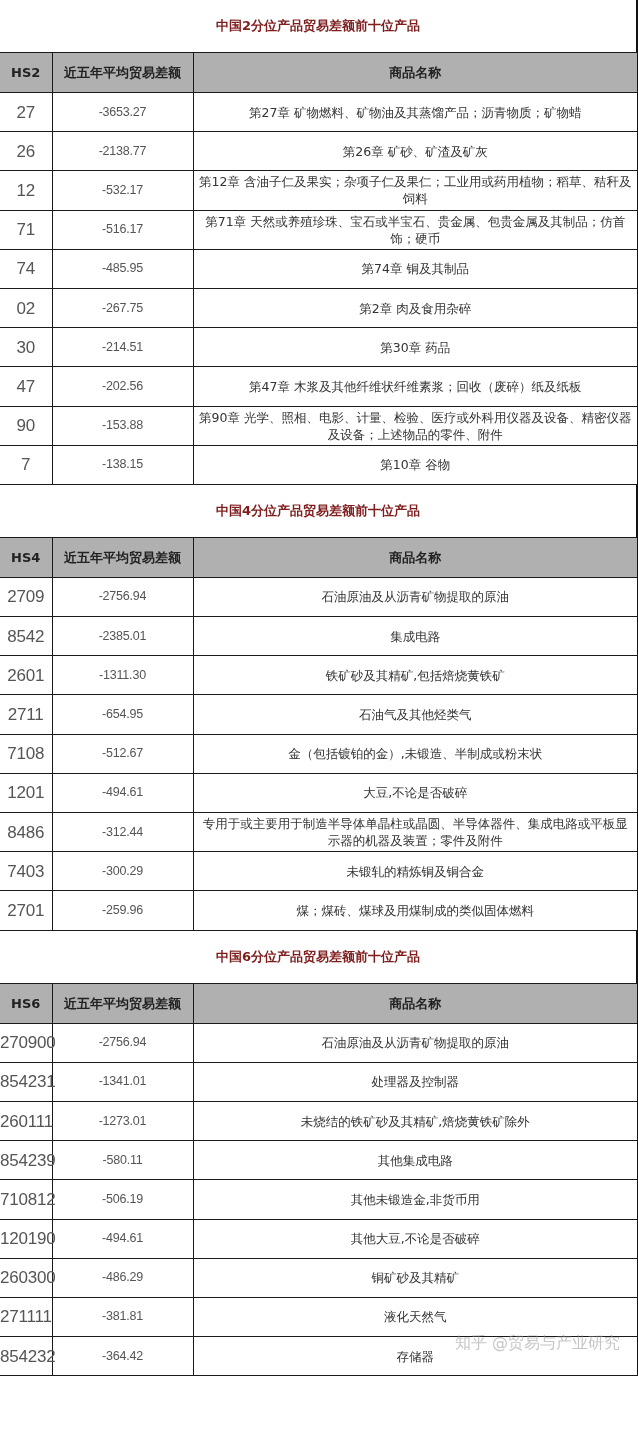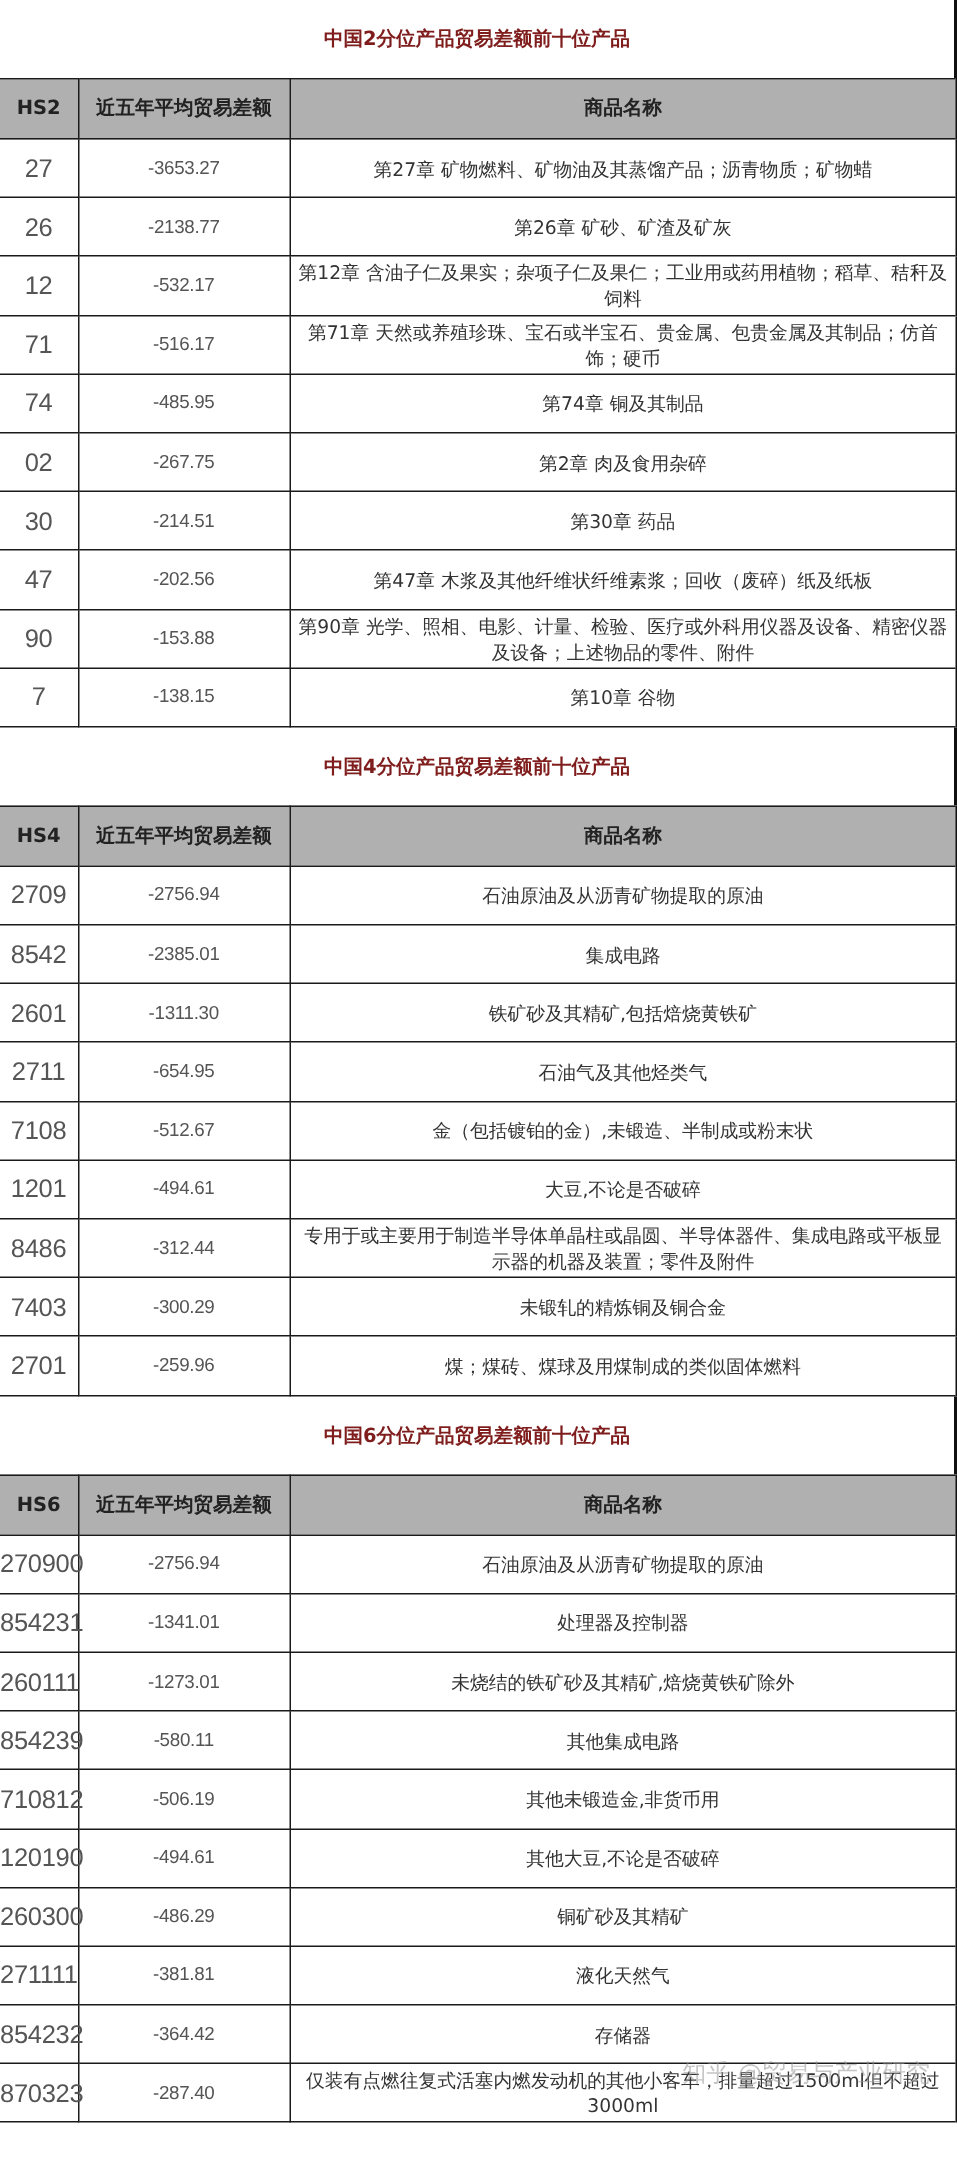--- a/index.html
+++ b/index.html
@@ -227,22 +227,17 @@
           <tr>
             <td class="code">271111</td>
             <td class="val">-381.81</td>
             <td class="name">液化天然气</td>
           </tr>
           <tr>
             <td class="code">854232</td>
             <td class="val">-364.42</td>
             <td class="name">存储器</td>
           </tr>
-          <tr>
-            <td class="code">870323</td>
-            <td class="val">-287.40</td>
-            <td class="name">仅装有点燃往复式活塞内燃发动机的其他小客车，排量超过1500ml但不超过3000ml</td>
-          </tr>
         </tbody>
       </table>
       <div class="watermark">知乎 @贸易与产业研究</div>
     </div>
   </div>
 
 </body></html>

